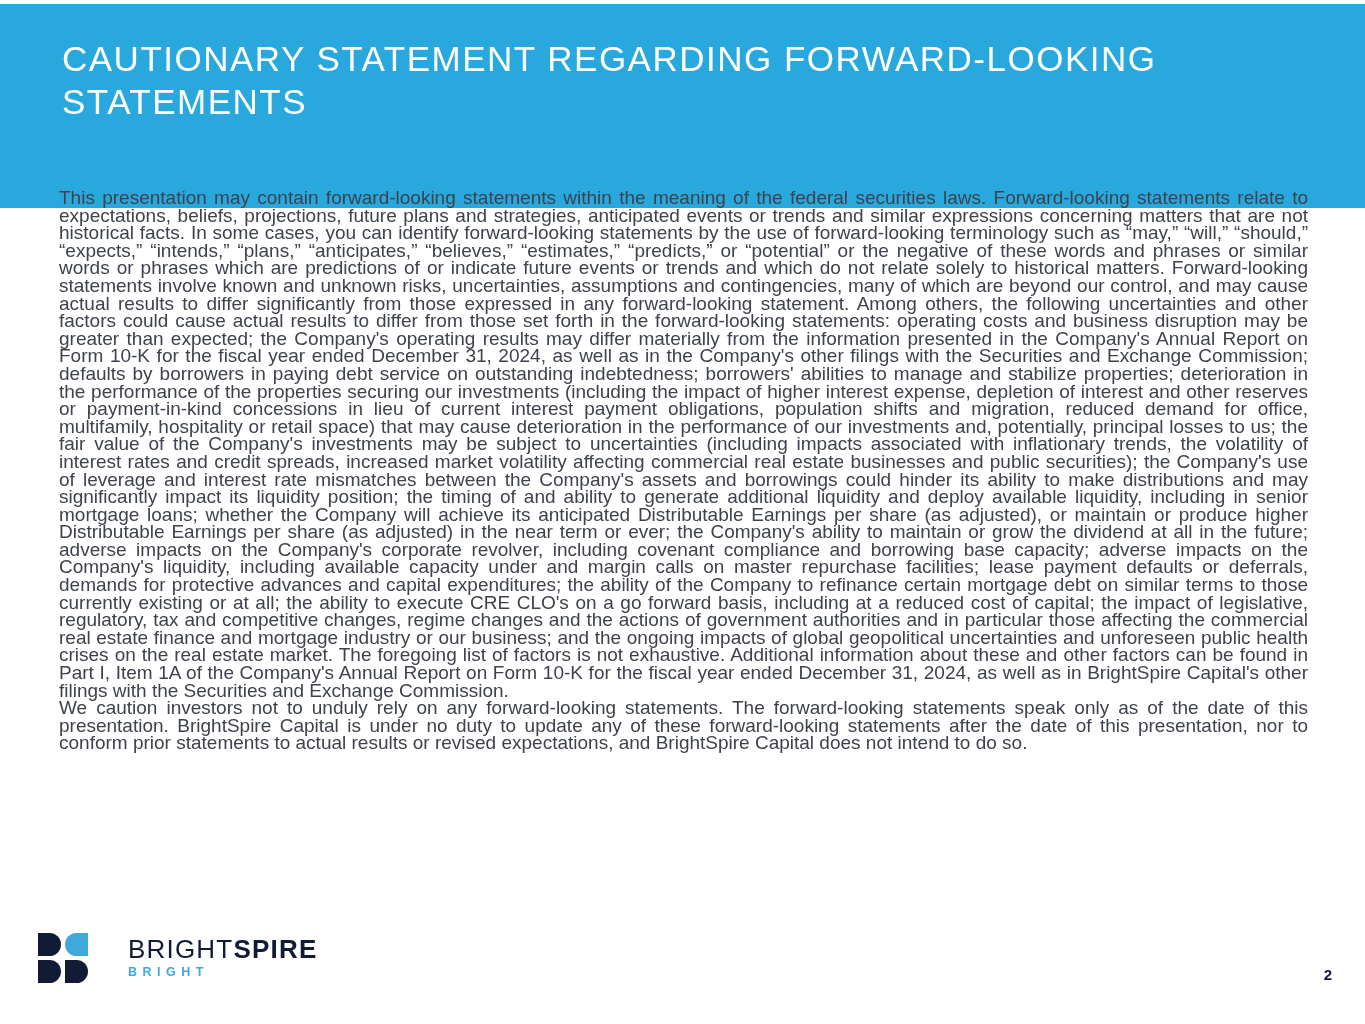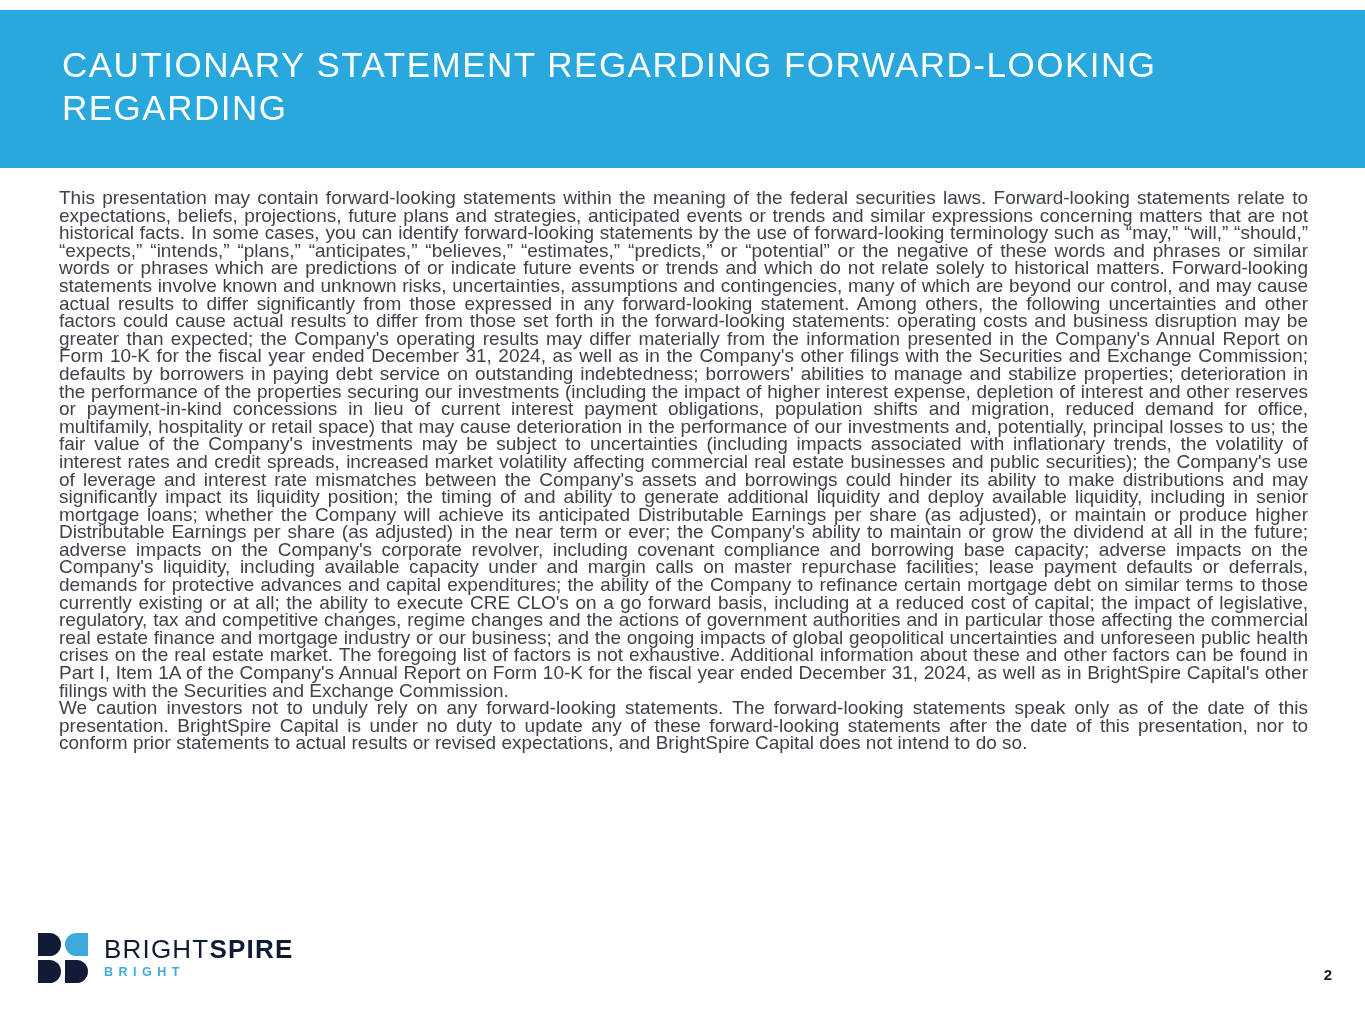--- a/index.html
+++ b/index.html
@@ -10,23 +10,23 @@
     position: relative;
     width: 1365px;
     height: 1024px;
     background: #ffffff;
     overflow: hidden;
   }
 
   
   .header-banner {
     position: absolute;
-    top: 10px; left: 0;
+    top: 4px; left: 0;
     width: 100%;
-    height: 158px;
+    height: 204px;
     background: #29A8DE;
   }
   .slide-title {
     position: absolute;
     top: 33px;
     left: 62px;
     color: #ffffff;
     font-size: 35px;
     font-weight: 400;
     letter-spacing: 1.5px;
@@ -47,20 +47,21 @@
   }
   .content p + p { }
 
   
   .footer-logo {
     position: absolute;
     left: 38px;
     top: 933px;
     display: flex;
     align-items: flex-start;
+    gap: 24px;
   }
   .logo-mark {
     width: 50px;
     height: 50px;
     display: grid;
     grid-template-columns: 23px 23px;
     grid-template-rows: 23px 23px;
     gap: 4px;
   }
   .logo-shape { width: 23px; height: 23px; }
@@ -98,21 +99,21 @@
   }
 </style>
 </head>
 <body>
 
 <div class="slide">
 
   <div class="header-banner">
     <h1 class="slide-title">
       <span class="title-line">CAUTIONARY STATEMENT REGARDING FORWARD-LOOKING</span>
-      <span class="title-line">REGARDING</span>
+      <span class="title-line">STATEMENTS</span>
     </h1>
   </div>
 
   <div class="content">
     <p>This presentation may contain forward-looking statements within the meaning of the federal securities laws. Forward-looking statements relate to expectations, beliefs, projections, future plans and strategies, anticipated events or trends and similar expressions concerning matters that are not historical facts. In some cases, you can identify forward-looking statements by the use of forward-looking terminology such as “may,” “will,” “should,” “expects,” “intends,” “plans,” “anticipates,” “believes,” “estimates,” “predicts,” or “potential” or the negative of these words and phrases or similar words or phrases which are predictions of or indicate future events or trends and which do not relate solely to historical matters. Forward-looking statements involve known and unknown risks, uncertainties, assumptions and contingencies, many of which are beyond our control, and may cause actual results to differ significantly from those expressed in any forward-looking statement. Among others, the following uncertainties and other factors could cause actual results to differ from those set forth in the forward-looking statements: operating costs and business disruption may be greater than expected; the Company's operating results may differ materially from the information presented in the Company's Annual Report on Form 10-K for the fiscal year ended December 31, 2024, as well as in the Company's other filings with the Securities and Exchange Commission; defaults by borrowers in paying debt service on outstanding indebtedness; borrowers' abilities to manage and stabilize properties; deterioration in the performance of the properties securing our investments (including the impact of higher interest expense, depletion of interest and other reserves or payment-in-kind concessions in lieu of current interest payment obligations, population shifts and migration, reduced demand for office, multifamily, hospitality or retail space) that may cause deterioration in the performance of our investments and, potentially, principal losses to us; the fair value of the Company's investments may be subject to uncertainties (including impacts associated with inflationary trends, the volatility of interest rates and credit spreads, increased market volatility affecting commercial real estate businesses and public securities); the Company's use of leverage and interest rate mismatches between the Company's assets and borrowings could hinder its ability to make distributions and may significantly impact its liquidity position; the timing of and ability to generate additional liquidity and deploy available liquidity, including in senior mortgage loans; whether the Company will achieve its anticipated Distributable Earnings per share (as adjusted), or maintain or produce higher Distributable Earnings per share (as adjusted) in the near term or ever; the Company's ability to maintain or grow the dividend at all in the future; adverse impacts on the Company's corporate revolver, including covenant compliance and borrowing base capacity; adverse impacts on the Company's liquidity, including available capacity under and margin calls on master repurchase facilities; lease payment defaults or deferrals, demands for protective advances and capital expenditures; the ability of the Company to refinance certain mortgage debt on similar terms to those currently existing or at all; the ability to execute CRE CLO's on a go forward basis, including at a reduced cost of capital; the impact of legislative, regulatory, tax and competitive changes, regime changes and the actions of government authorities and in particular those affecting the commercial real estate finance and mortgage industry or our business; and the ongoing impacts of global geopolitical uncertainties and unforeseen public health crises on the real estate market. The foregoing list of factors is not exhaustive. Additional information about these and other factors can be found in Part I, Item 1A of the Company's Annual Report on Form 10-K for the fiscal year ended December 31, 2024, as well as in BrightSpire Capital's other filings with the Securities and Exchange Commission.</p>
     <p>We caution investors not to unduly rely on any forward-looking statements. The forward-looking statements speak only as of the date of this presentation. BrightSpire Capital is under no duty to update any of these forward-looking statements after the date of this presentation, nor to conform prior statements to actual results or revised expectations, and BrightSpire Capital does not intend to do so.</p>
   </div>
 
   <div class="footer-logo">
     <div class="logo-mark">

